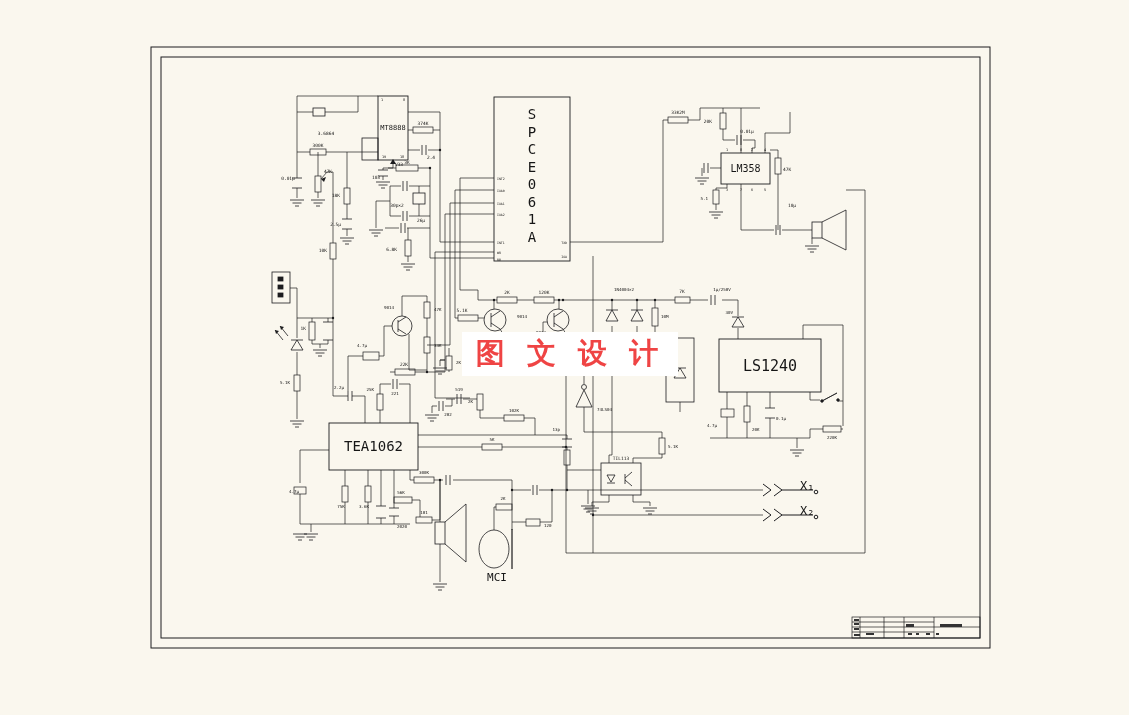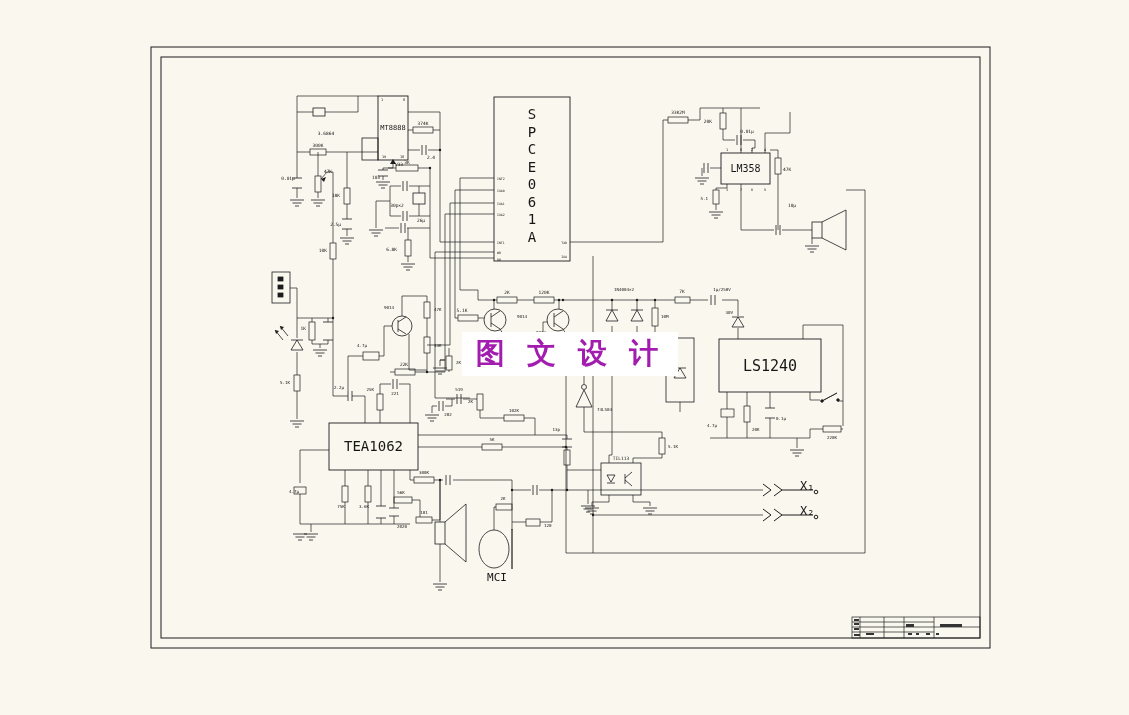--- a/index.html
+++ b/index.html
@@ -3,21 +3,21 @@
 <meta charset="utf-8">
 <style>
   html,body{margin:0;padding:0;}
   body{background:#faf7ee;font-family:"DejaVu Sans",sans-serif;}
   #canvas{position:relative;width:1129px;height:715px;background:#faf7ee;overflow:hidden;}
   #schematic{position:absolute;left:0;top:0;}
   .ic-box{fill:none;stroke:#1c1c1e;stroke-width:0.9;}
   #watermark{
     position:absolute;left:462px;top:332px;width:216px;height:44px;
     background:#ffffff;display:flex;align-items:center;justify-content:center;
-    font-size:29px;font-weight:bold;letter-spacing:6px;color:#a21caf;
+    font-size:29px;font-weight:bold;letter-spacing:6px;color:#ef4444;
     font-family:"DejaVu Sans",sans-serif;white-space:nowrap;z-index:5;
   }
   text{font-family:"DejaVu Sans Mono","DejaVu Sans",monospace;fill:#161616;}
 </style>
 </head>
 <body>
 
 <div id="canvas">
   <svg id="schematic" width="1129" height="715" viewBox="0 0 1129 715">
 

